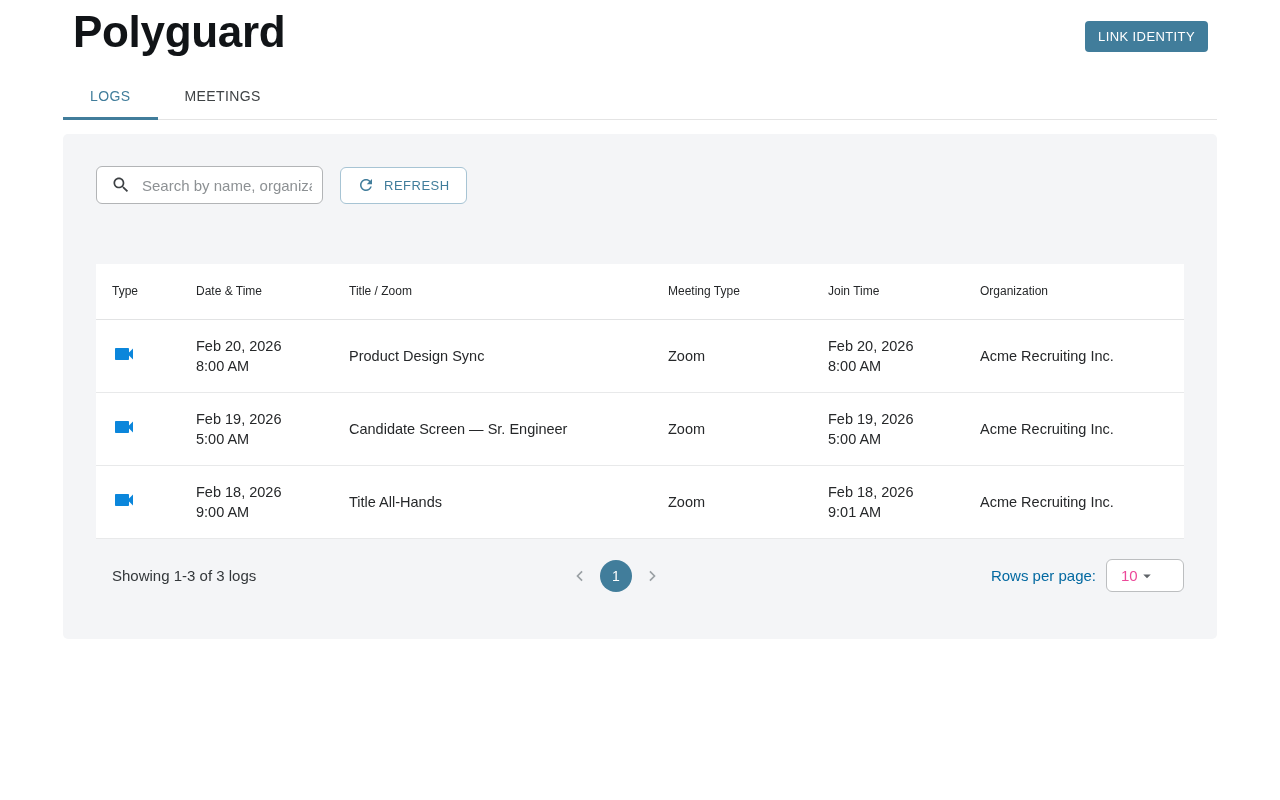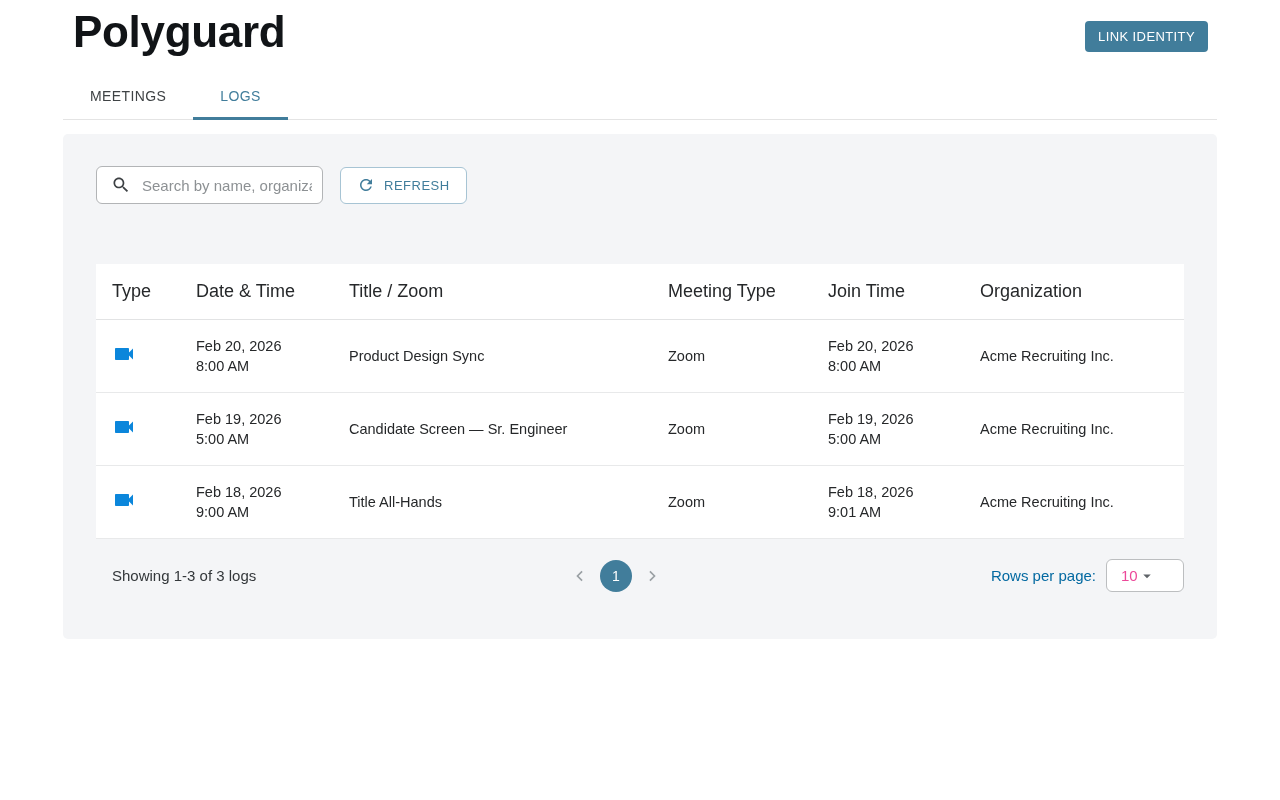--- a/index.html
+++ b/index.html
@@ -130,21 +130,21 @@
   
   .table-wrap { margin-top: 60px; background: #fff; }
   table { width: 100%; border-collapse: collapse; table-layout: fixed; }
   col.c-type { width: 100px; }
   col.c-date { width: 153px; }
   col.c-title { width: 319px; }
   col.c-mtype { width: 160px; }
   col.c-join { width: 152px; }
   th {
     text-align: left;
-    font-size: 18px;
+    font-size: 12px;
     font-weight: 500;
     color: #26282a;
     height: 55px;
     border-bottom: 1px solid #e2e3e4;
   }
   td {
     height: 73px;
     vertical-align: middle;
     font-size: 14.5px;
     color: #26282a;
@@ -212,22 +212,22 @@
 <body>
 
 <div class="page">
 
   <div class="top-header">
     <h1 class="app-title">Polyguard</h1>
     <button class="link-identity-btn">LINK IDENTITY</button>
   </div>
 
   <div class="tabs">
+    <button class="tab active">LOGS</button>
     <button class="tab">MEETINGS</button>
-    <button class="tab active">LOGS</button>
   </div>
 
   <div class="card">
     <div class="card-head">
       <div class="head-actions">
         <div class="search-box">
           <svg width="20" height="20" viewBox="0 0 24 24">
               <path fill="#3c4043" d="M15.5 14h-.79l-.28-.27C15.41 12.59 16 11.11 16 9.5 16 5.91 13.09 3 9.5 3S3 5.91 3 9.5 5.91 16 9.5 16c1.61 0 3.09-.59 4.23-1.57l.27.28v.79l5 4.99L20.49 19l-4.99-5zm-6 0C7.01 14 5 11.99 5 9.5S7.01 5 9.5 5 14 7.01 14 9.5 11.99 14 9.5 14z"></path>
             </svg>
           <input type="text" placeholder="Search by name, organization" style="">

